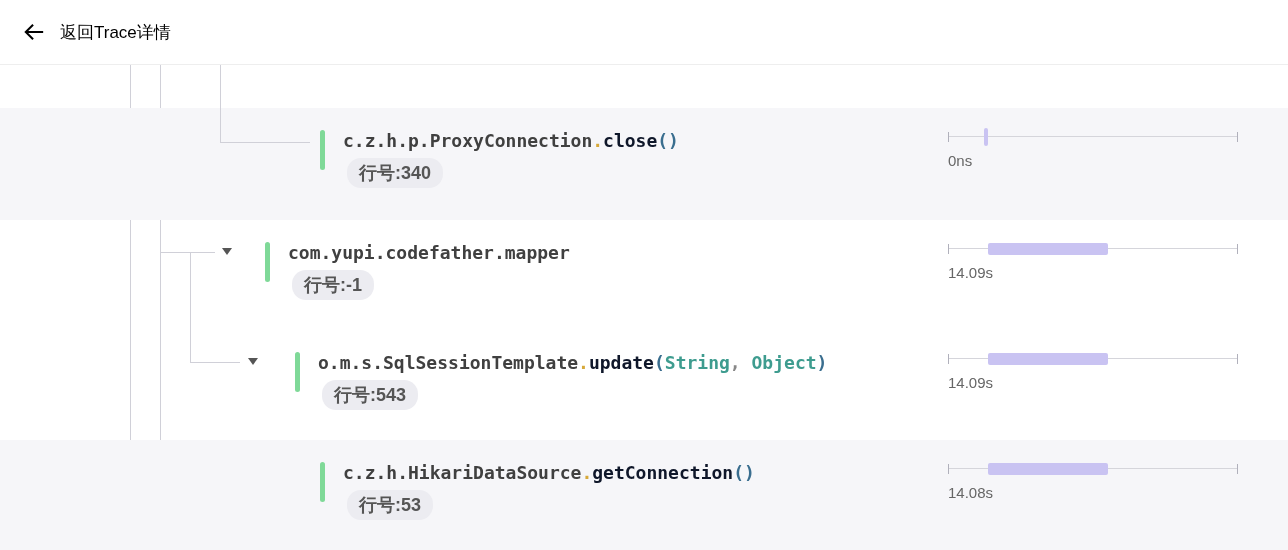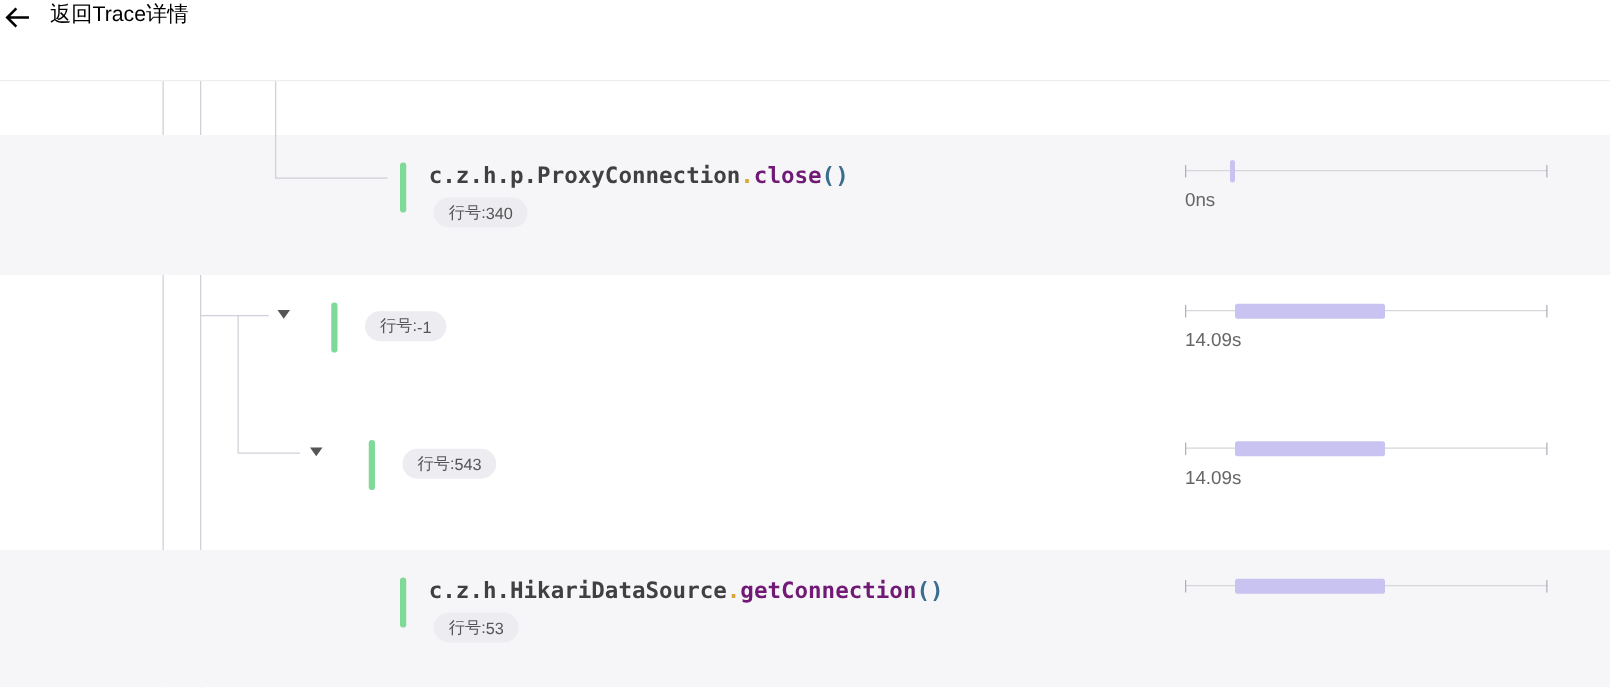--- a/index.html
+++ b/index.html
@@ -1,41 +1,41 @@
 <!DOCTYPE html>
 <html><head>
 <meta charset="utf-8">
 <style>
   * { box-sizing: border-box; margin: 0; padding: 0; }
   html, body { width: 1288px; height: 550px; font-family: -apple-system, "Helvetica Neue", Arial, sans-serif; background: #fff; color: #333; }
-  .header { height: 65px; border-bottom: 1px solid #eee; display: flex; align-items: flex-start; }
+  .header { height: 65px; border-bottom: 1px solid #eee; display: flex; align-items: center; padding-left: 20px; }
   .back-arrow { width: 28px; height: 28px; display: flex; align-items: center; justify-content: center; margin-right: 12px; }
   .back-arrow svg { width: 22px; height: 22px; stroke: #000; stroke-width: 2.2; fill: none; }
   .header-title { font-size: 17px; font-weight: 400; color: #000; }
 
   .body { position: relative; height: 485px; }
   .vline { position: absolute; top: 0; width: 1px; background: #d0d0d8; }
   .vline.v1 { left: 130px; }
   .vline.v2 { left: 160px; }
 
   .row { position: absolute; left: 0; right: 0; display: flex; align-items: flex-start; padding-top: 22px; padding-bottom: 22px; }
   .row.shade { background: #f6f6f9; }
   .row .tri { position: absolute; width: 0; height: 0; border-left: 5px solid transparent; border-right: 5px solid transparent; border-top: 7px solid #555; }
 
   .span-content { display: flex; align-items: flex-start; }
   .mark { width: 5px; height: 40px; background: #7fd998; border-radius: 3px; margin-right: 18px; }
   .txt { display: flex; flex-direction: column; }
   .sig { font-family: ui-monospace, Menlo, Consolas, monospace; font-size: 18px; font-weight: 700; white-space: nowrap; }
   .sig .cls { color: #404040; }
   .sig .dot { color: #d7a93a; }
-  .sig .mth { color: #701a75; }
+  .sig .mth { color: #0f172a; }
   .sig .par { color: #3a6e8f; }
   .sig .arg { color: #3e9c8f; }
   .sig .com { color: #888; }
-  .line-badge { display: inline-flex; align-items: center; background: #ececf1; border-radius: 14px; padding: 3px 12px; font-size: 13px; color: #555; margin-top: 7px; margin-left: 4px; width: fit-content; }
+  .line-badge { display: inline-flex; align-items: center; background: #ececf1; border-radius: 14px; padding: 3px 12px; font-size: 18px; color: #555; margin-top: 7px; margin-left: 4px; width: fit-content; font-weight: bold; }
 
   .timing { position: absolute; right: 50px; top: 22px; width: 290px; }
   .track { position: relative; height: 14px; background: transparent; }
   .track .baseline { position: absolute; left: 0; right: 0; top: 6px; height: 1px; background: #d5d5db; }
   .track .tick0 { position: absolute; left: 0; top: 2px; width: 1px; height: 10px; background: #b0b0bb; }
   .track .tick1 { position: absolute; right: 0; top: 2px; width: 1px; height: 10px; background: #b0b0bb; }
   .track .bar { position: absolute; top: 1px; height: 12px; background: #c9c3f2; border-radius: 2px; }
   .track .marker { position: absolute; top: -2px; width: 4px; height: 18px; background: #c9c3f2; border-radius: 2px; }
   .dur { margin-top: 8px; font-size: 15px; color: #666; }
 
@@ -87,20 +87,23 @@
     </div>
   </div>
 
   <div class="row" style="top:155px; height:110px;">
     <div class="hline" style="left:160px; top:32px; width:55px;"></div>
     <div class="vseg" style="left:190px; top:32px; height:110px;"></div>
     <div class="tri" style="left:222px; top:28px;"></div>
     <div class="span-content" style="margin-left:265px;">
       <div class="mark"></div>
       <div class="txt">
+        <div class="sig">
+          <span class="cls">com.yupi.codefather.mapper</span>
+        </div>
         <div class="line-badge">
             <span>行号: </span>
             <span>-1</span>
           </div>
       </div>
     </div>
     <div class="timing">
       <div class="track">
         <div class="baseline"></div>
           <div class="tick0"></div>
@@ -110,20 +113,23 @@
       <div class="dur">14.09s</div>
     </div>
   </div>
 
   <div class="row" style="top:265px; height:110px;">
     <div class="hline" style="left:190px; top:32px; width:50px;"></div>
     <div class="tri" style="left:248px; top:28px;"></div>
     <div class="span-content" style="margin-left:295px;">
       <div class="mark"></div>
       <div class="txt">
+        <div class="sig">
+          <span class="cls">o.m.s.SqlSessionTemplate</span><span class="dot">.</span><span class="mth">update</span><span class="par">(</span><span class="arg">String</span><span class="com">, </span><span class="arg">Object</span><span class="par">)</span>
+        </div>
         <div class="line-badge">
             <span>行号: </span>
             <span>543</span>
           </div>
       </div>
     </div>
     <div class="timing">
       <div class="track">
         <div class="baseline"></div>
           <div class="tick0"></div>
@@ -147,16 +153,17 @@
           </div>
       </div>
     </div>
     <div class="timing">
       <div class="track">
         <div class="baseline"></div>
           <div class="tick0"></div>
           <div class="tick1"></div>
         <div class="bar" style="left:40px; width:120px;"></div>
       </div>
+      <div class="dur">14.08s</div>
     </div>
   </div>
 
 </div>
 
 </body></html>

